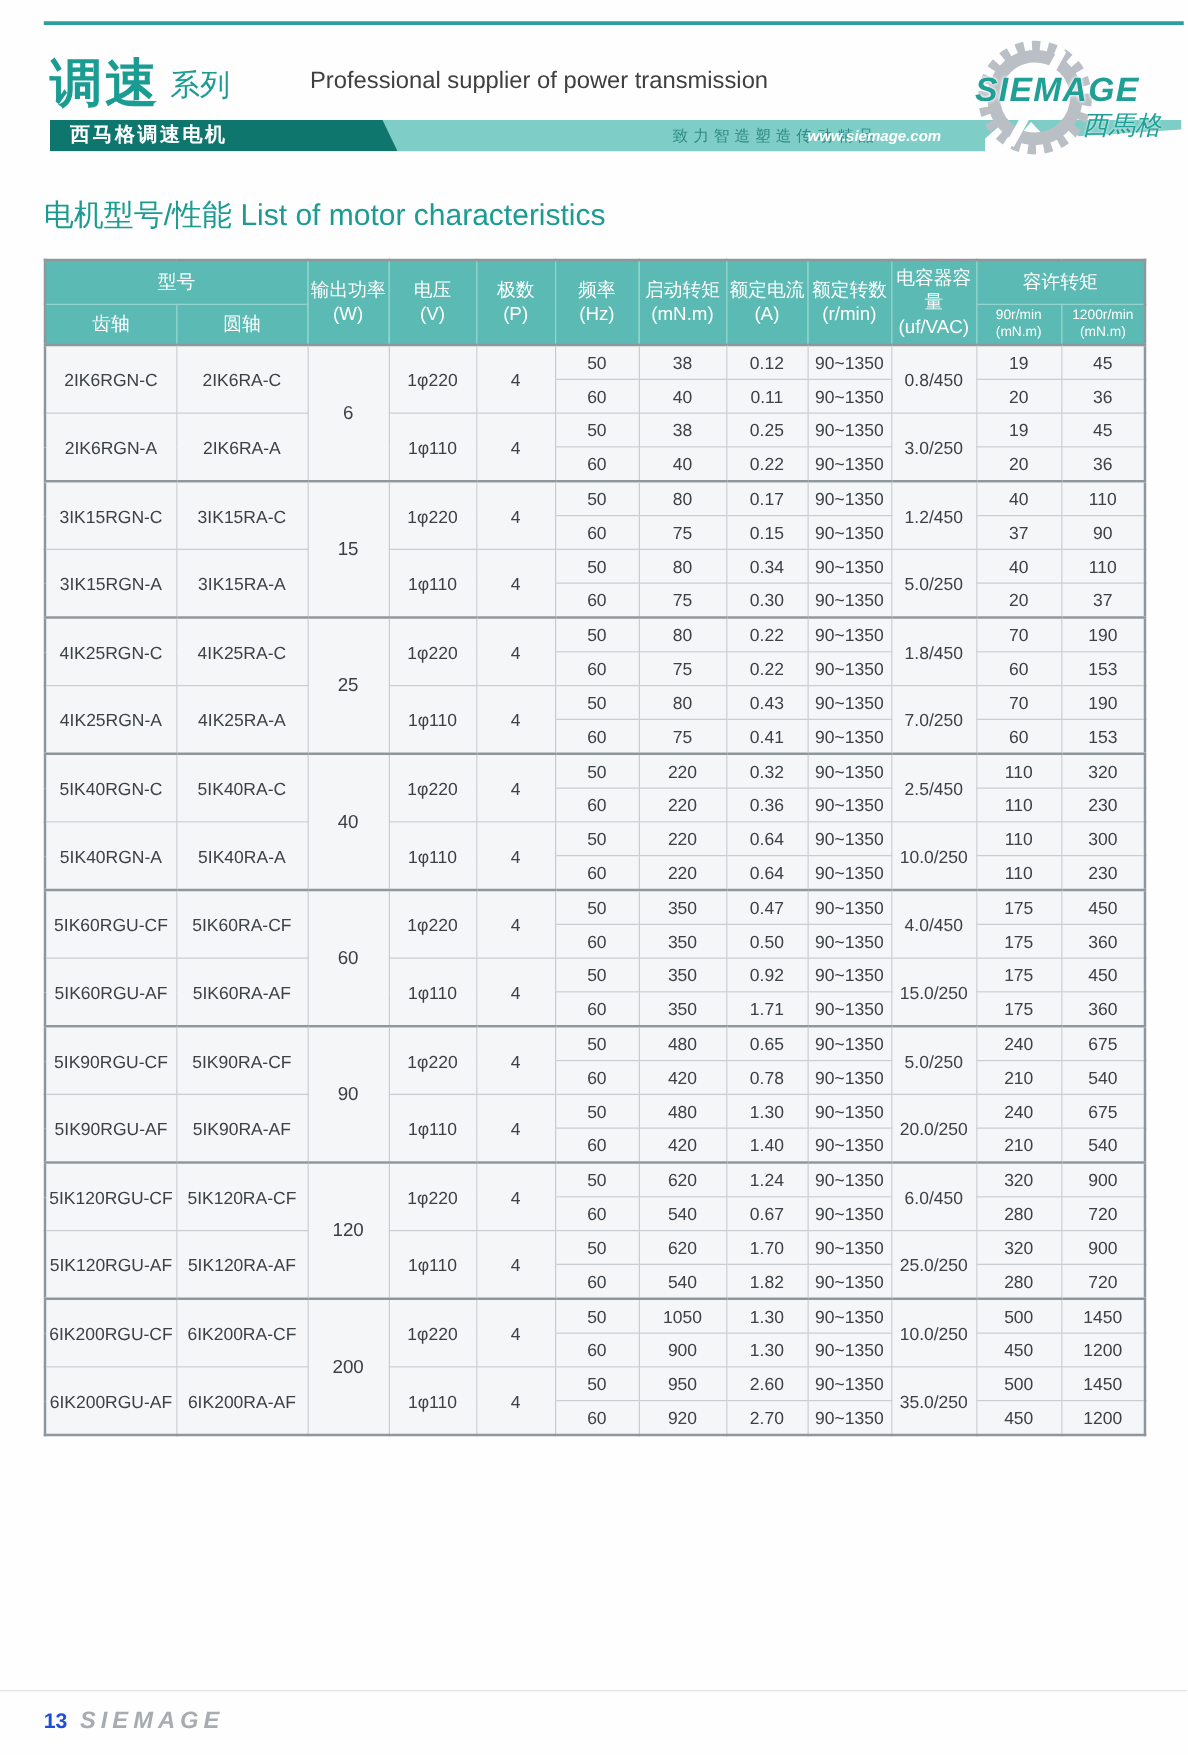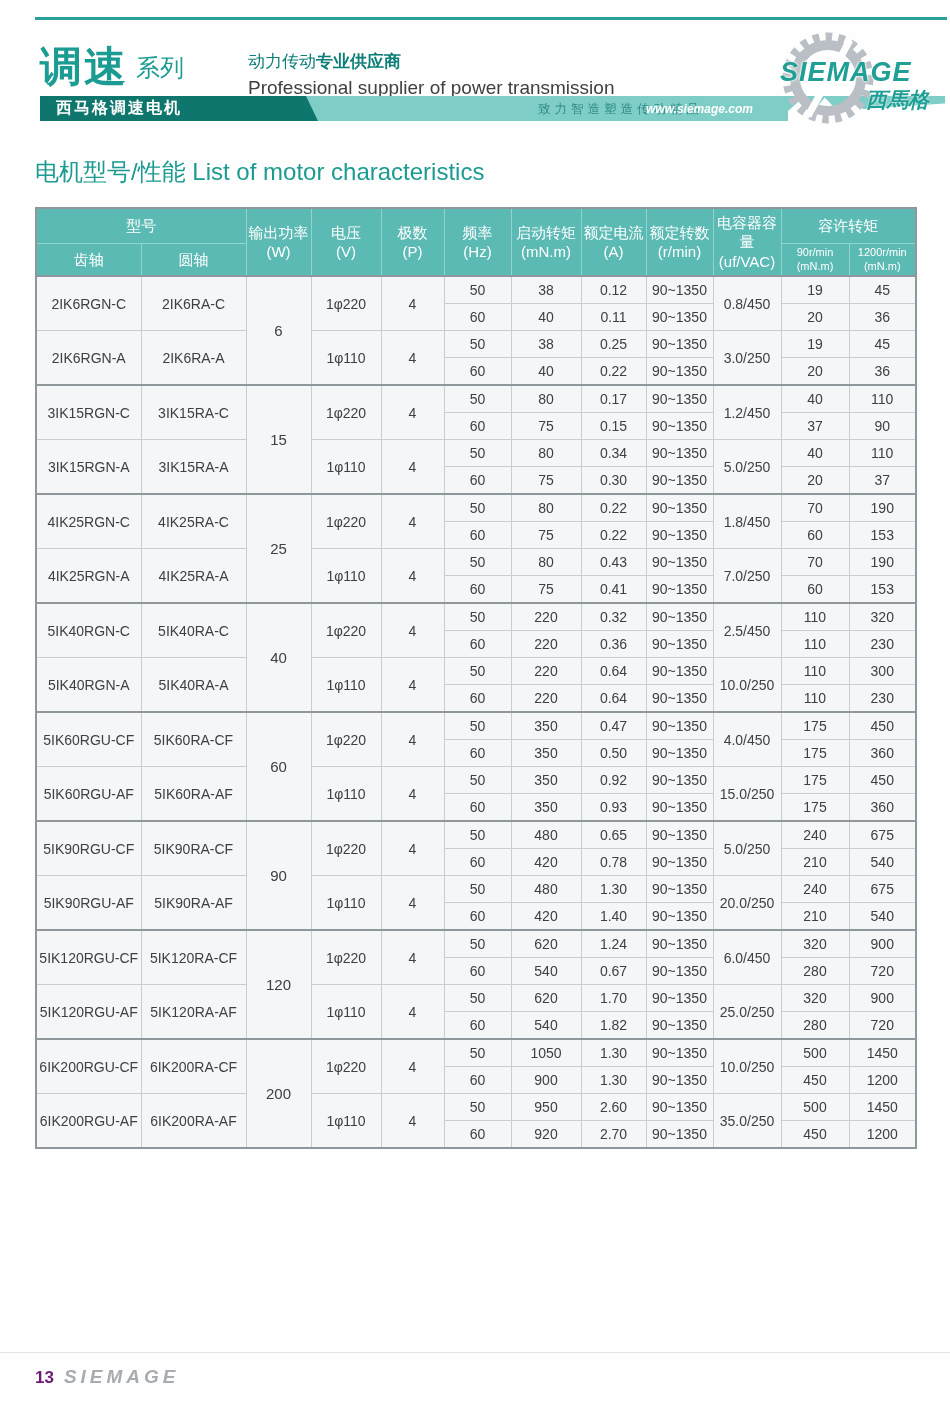--- a/index.html
+++ b/index.html
@@ -30,21 +30,21 @@
     font-size:12.5px; letter-spacing:4px; color:#2f8b85; white-space:nowrap; }
   .website { position:absolute; left:606px; top:50%; transform:translateY(-50%);
     color:#fff; font-weight:bold; font-style:italic; font-size:12px; }
 
   .logo-blob { position:absolute; left:788px; top:90px; width:160px; height:38px; background:#fefefe;
     clip-path:polygon(0 55%, 8% 25%, 15% 60%, 23% 20%, 31% 55%, 39% 18%, 47% 50%, 100% 35%, 100% 100%, 6% 100%, 0 85%); }
   .logo-gear { position:absolute; left:778px; top:28px; }
   .logo-text { position:absolute; left:780px; top:57px; width:168px; font-size:27px; font-style:italic;
     font-weight:800; color:#1f9f95; letter-spacing:1px; text-shadow:0 0 3px #fff, 0 0 3px #fff; }
   .logo-zh { position:absolute; left:866px; top:86px; font-size:21px; font-style:italic; color:#1f9f95;
-    text-shadow:0 0 2px #fff;font-weight:bold; }
+    text-shadow:0 0 2px #fff; }
 
   
   .page-title { position:absolute; left:35px; top:156px; margin:0; font-size:24px; font-weight:normal; color:#1b9b91; }
 
   
   .spec-table { position:absolute; left:35px; top:207px; width:880px; border-collapse:collapse;
     table-layout:fixed; border:2px solid #8e979c; }
   .spec-table thead th {
     background:#5cbab4; color:#ffffff; font-weight:normal; font-size:15px;
     border:1px solid #93d3cd; white-space:pre-line; line-height:1.3; padding:2px 0;
@@ -56,35 +56,34 @@
     background:#f4f6f7; border:1px solid #c8cdd1; font-size:14px; color:#3c4146;
     text-align:center; height:26px; padding:0; overflow:hidden;
   }
   .spec-table tbody td.power-cell { font-size:15px; }
   .spec-table tbody tr.group-start td { border-top:2px solid #8e979c; }
   .spec-table tbody tr.pair-start td { border-top:1px solid #98a1a6; }
 
   
   .footer-rule { position:absolute; left:0; top:1352px; width:950px; height:1px; background:#e4e4e4; }
   .footer { position:absolute; left:35px; top:1366px; display:flex; align-items:baseline; gap:10px; }
-  .pageno { font-size:17px; font-weight:bold; color:#701a75; }
+  .pageno { font-size:17px; font-weight:bold; color:#1d4ed8; }
   .footer-brand { font-style:italic; font-weight:bold; font-size:19px; color:#a8acb0; letter-spacing:4px; }
 </style>
 </head>
 <body>
 
 <div class="top-rule"></div>
 
 <div class="series">
   <span class="series-main">调速</span>
   <span class="series-suffix">系列</span>
 </div>
 
 <div class="supplier">
-  <div class="supplier-zh"><span>动力传动</span><b>专业供应商</b></div>
   <div class="supplier-en">Professional supplier of power transmission</div>
 </div>
 
 <div class="band">
   <div class="band-dark">
     <span class="band-label">西马格调速电机</span>
   </div>
   <span class="tagline">致力智造塑造传动精品</span>
   <span class="website">www.siemage.com</span>
 </div>
@@ -349,21 +348,21 @@
         <td>350</td>
         <td>0.92</td>
         <td>90~1350</td>
         <td rowspan="2">15.0/250</td>
         <td>175</td>
         <td>450</td>
       </tr>
       <tr>
         <td>60</td>
         <td>350</td>
-        <td>0.93</td>
+        <td>1.71</td>
         <td>90~1350</td>
         <td>175</td>
         <td>360</td>
       </tr>
       <tr class="group-start">
         <td rowspan="2">5IK90RGU-CF</td>
         <td rowspan="2">5IK90RA-CF</td>
         <td rowspan="4" class="power-cell">90</td>
         <td rowspan="2">1φ220</td>
         <td rowspan="2">4</td>

